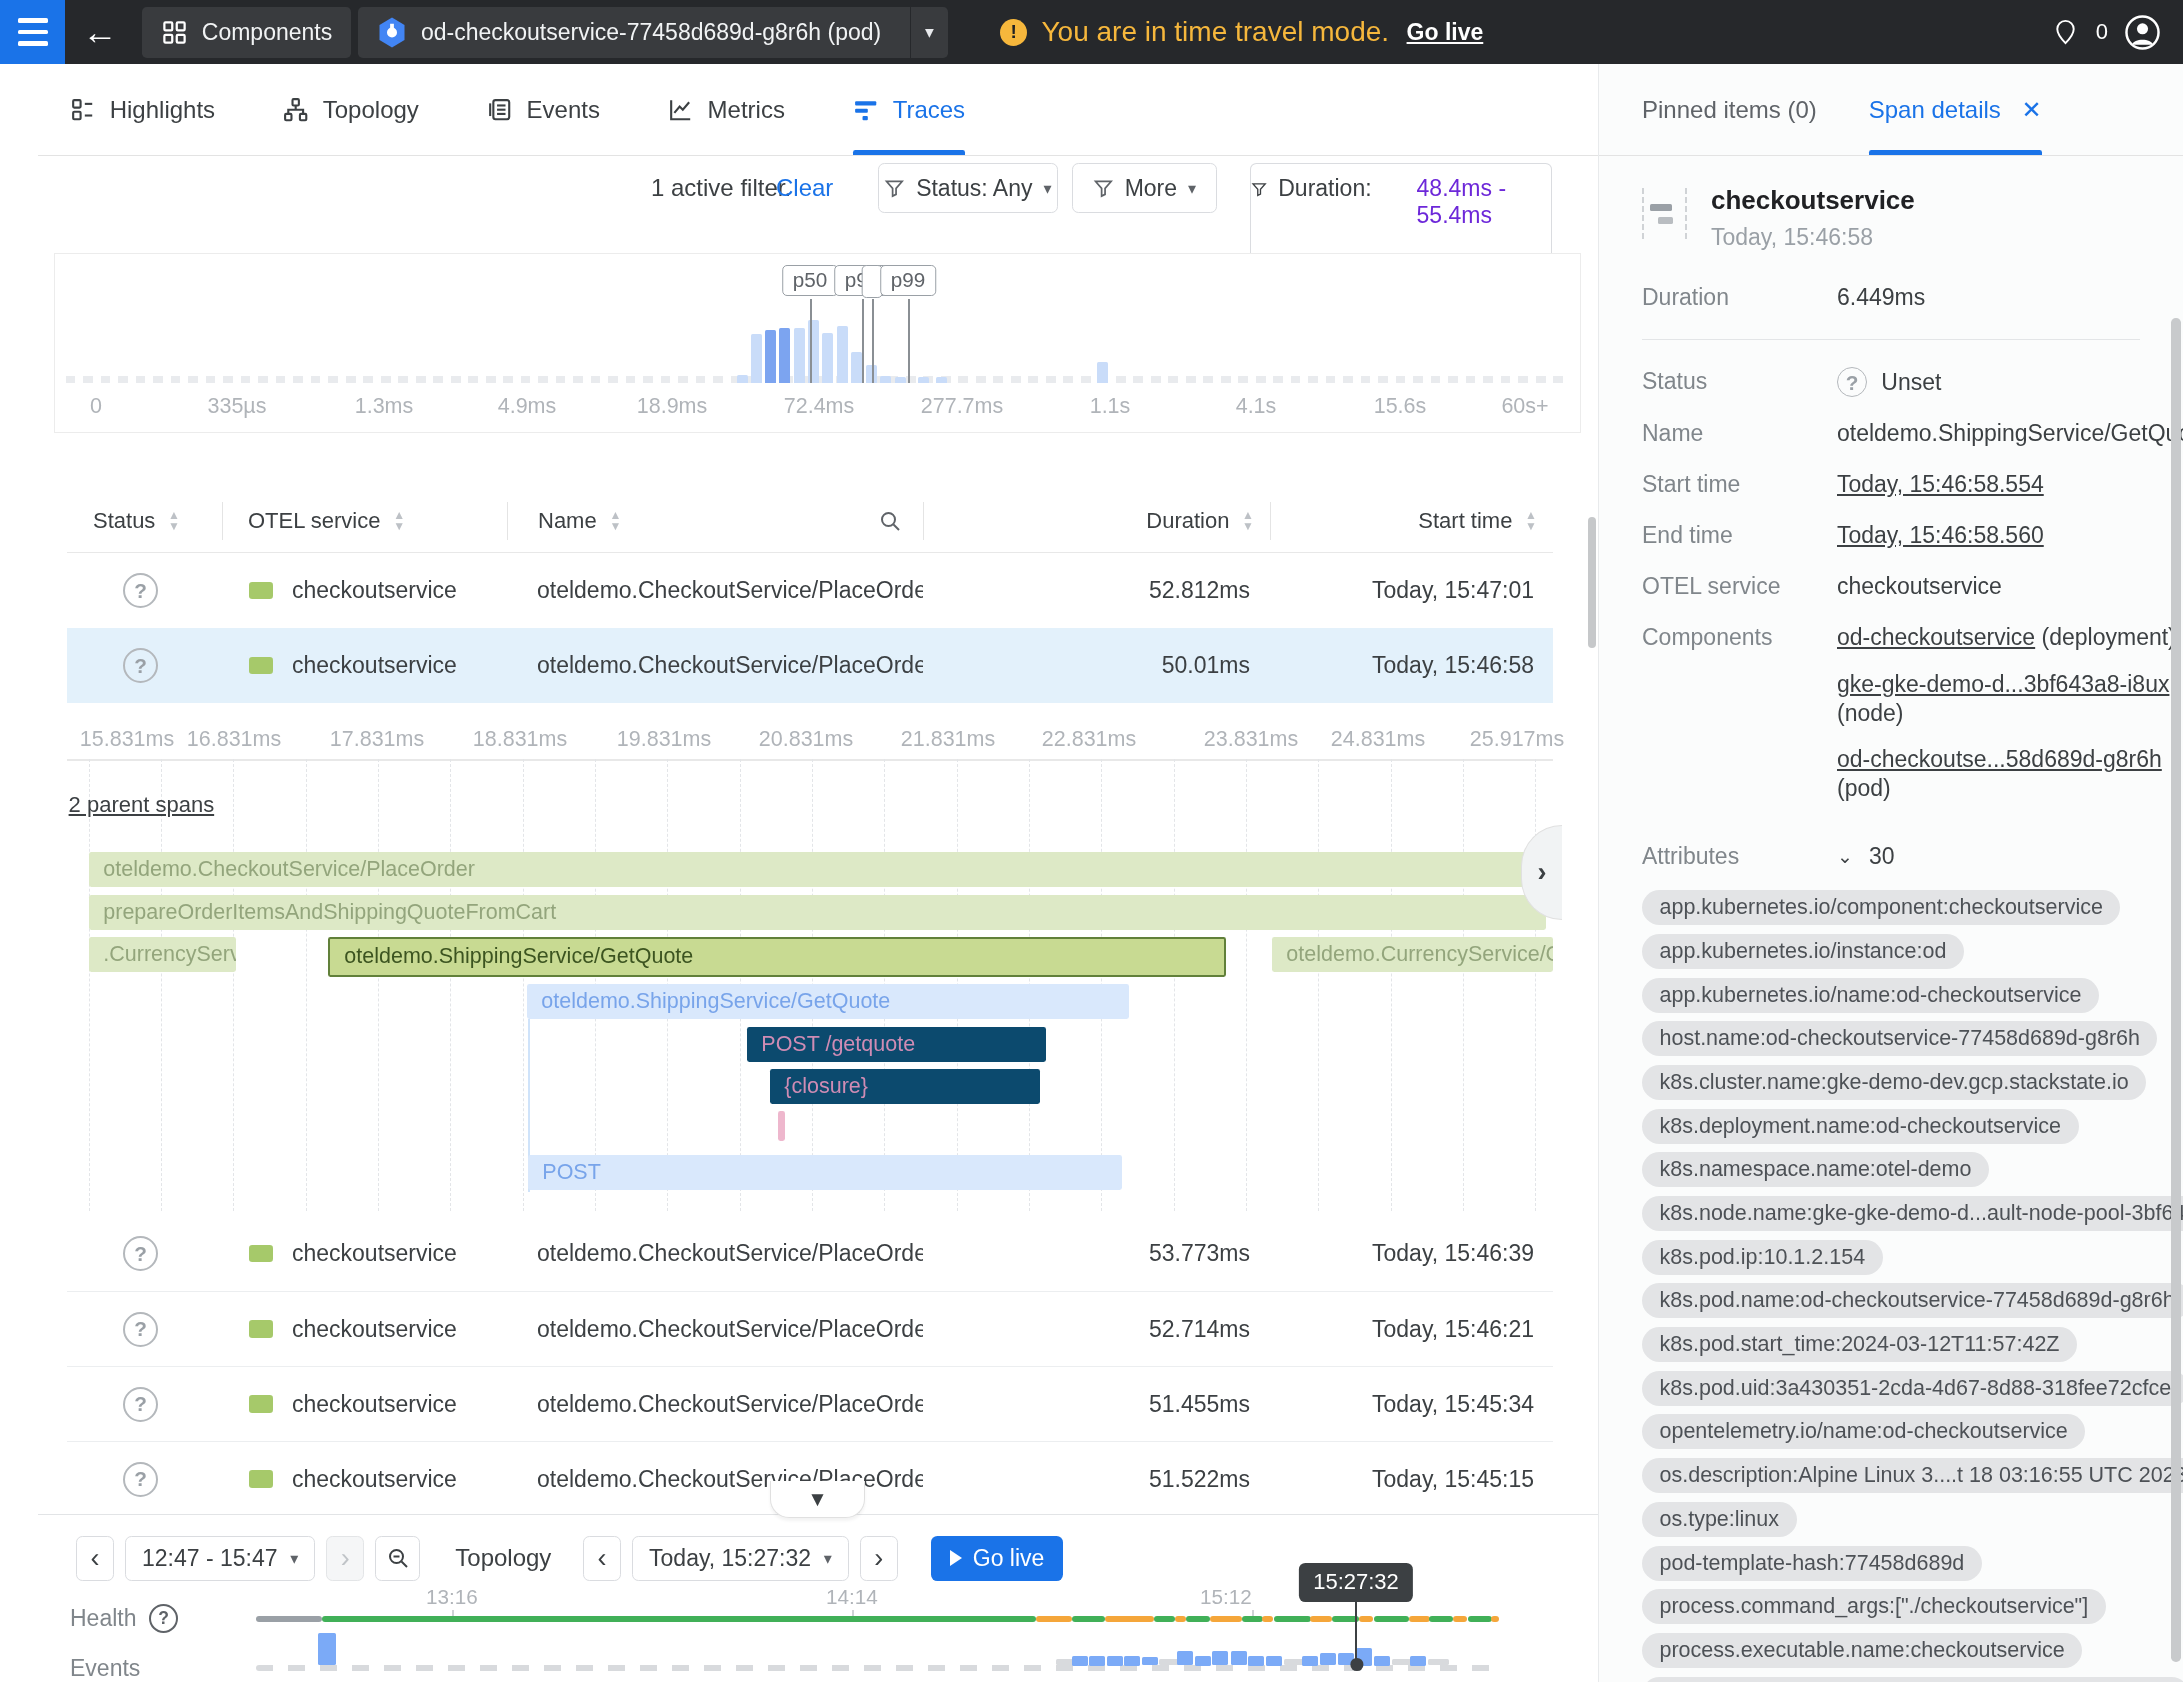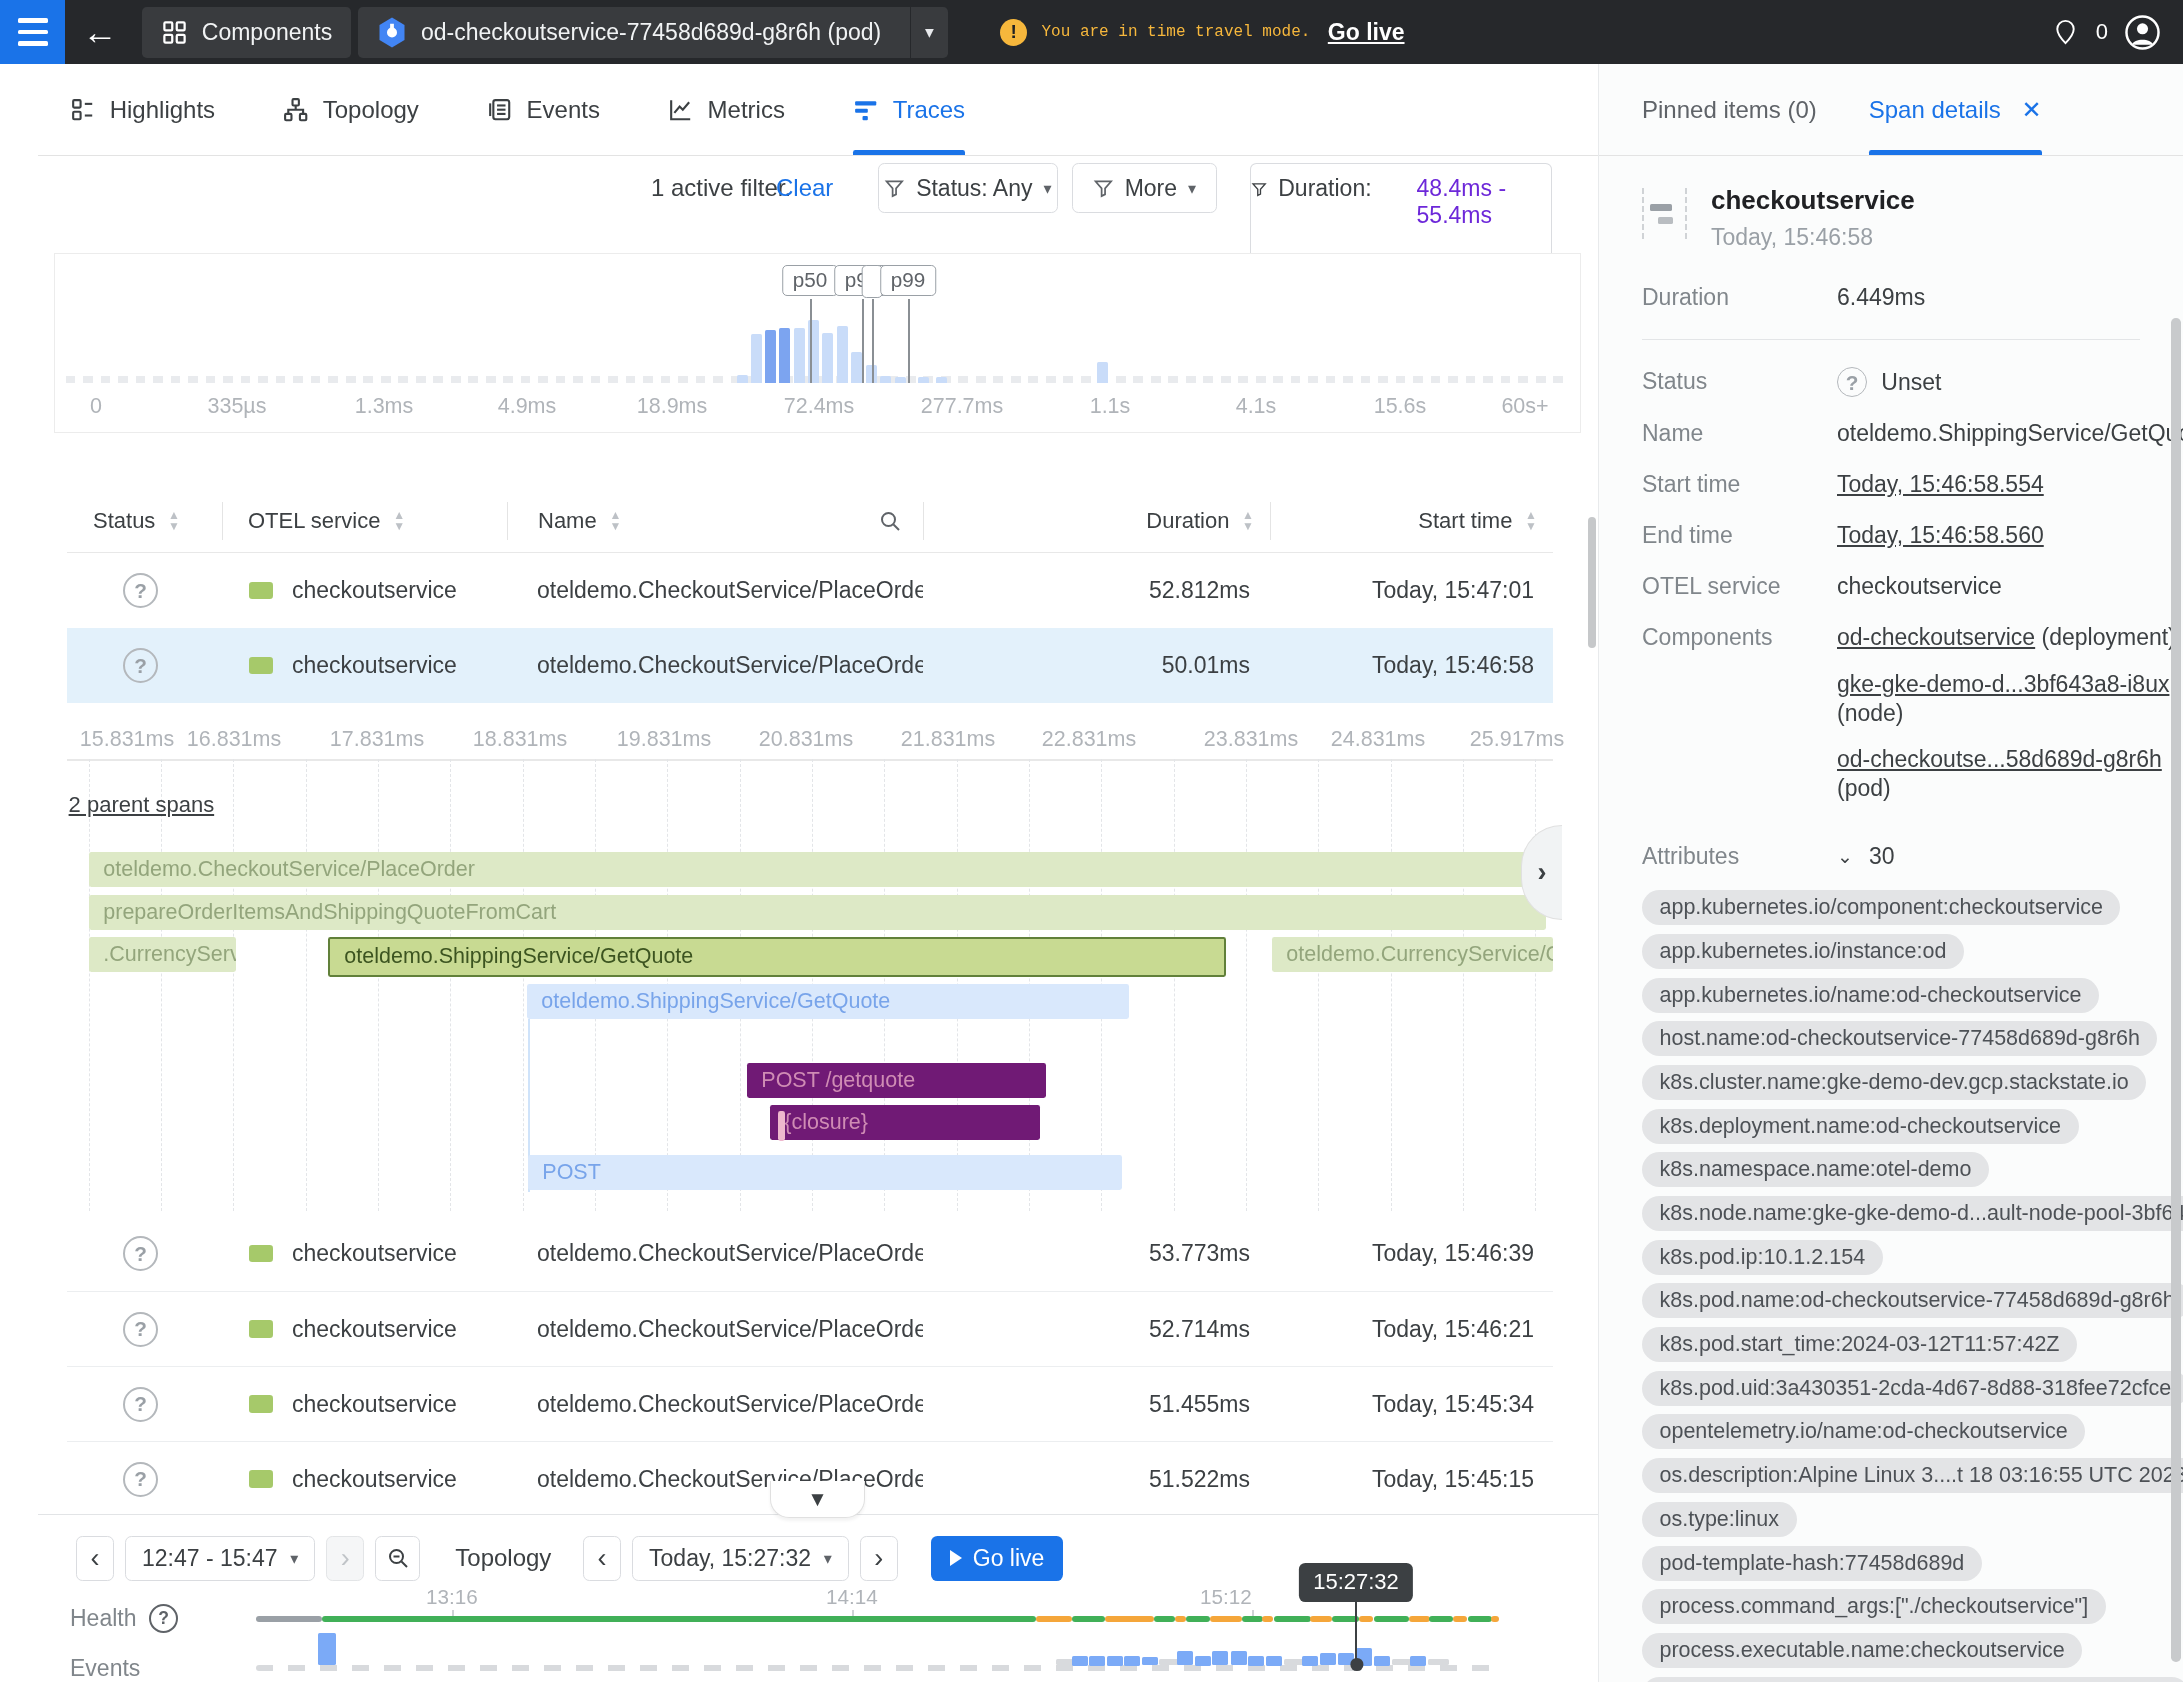--- a/index.html
+++ b/index.html
@@ -10,21 +10,21 @@
   .topbar { height:64px; background:#26282b; display:flex; align-items:center; position:relative; }
   .menu-btn { width:65px; height:64px; background:#1a73e8; display:flex; flex-direction:column; justify-content:center; align-items:center; gap:6.4px; cursor:pointer; flex:none; }
   .menu-btn i { width:30px; height:4.8px; background:#fff; border-radius:1.6px; }
   .back-btn { color:#fff; font-size:35px; margin:0 24px 0 17.5px; cursor:pointer; line-height:64px; }
   .dchip { background:#393b3e; color:#f1f3f4; height:51px; border-radius:4.8px; display:flex; align-items:center; padding:0 19px; font-size:23px; gap:14.3px; }
   .dchip.entity { margin-left:6.4px; padding-right:0; }
   .caret-sec { height:51px; display:flex; align-items:center; padding:0 14.3px; border-left:0.8px solid #26282b; margin-left:14.3px; color:#e8eaed; font-size:17.5px; }
   .grid-icon svg, .pod-icon svg { display:block; }
   .warn { display:flex; align-items:center; gap:14.3px; margin-left:52px; }
   .warn-icon { width:27px; height:27px; border-radius:50%; background:#f6b73c; color:#202124; font-weight:bold; font-size:19px; display:flex; align-items:center; justify-content:center; }
-  .warn-text { color:#f6b73c; font-size:16px;font-family:Liberation Mono, monospace; }
+  .warn-text { color:#f6b73c; font-size:28px; }
   .warn-link { color:#fff; font-size:23px; font-weight:bold; text-decoration:underline; cursor:pointer; margin-left:3.2px; }
   .top-right { margin-left:auto; display:flex; align-items:center; gap:16px; margin-right:22px; }
   .pin-count { color:#fff; font-size:22px; }
 
   
   .body { display:flex; height:1619px; position:relative;padding-left:38px; }
   .main { width:1561px; height:1619px; position:relative; background:#fff; border-right:1.6px solid #e8eaec; flex:none; overflow:hidden; }
   .panel { flex:1; background:#fbfcfc; position:relative; overflow:hidden; }
 
   
@@ -82,21 +82,21 @@
   
   .waterfall { position:relative; height:513px; background:#fff; }
   .wf-topline { position:absolute; left:0; right:0; top:56px; height:1.6px; background:#e8e8e8; }
   .gridline { position:absolute; top:56px; bottom:4.8px; width:0; border-left:1.6px dashed #e3e5e8; }
   .wf-tick { position:absolute; top:24px; transform:translateX(-50%); font-size:21.5px; color:#b0b4b9; white-space:nowrap; }
   .parent-link { position:absolute; left:1.6px; top:89px; font-size:22px; color:#3c4043; text-decoration:underline; cursor:pointer; z-index:2; }
   .span { position:absolute; height:35px; border-radius:2.4px; font-size:21.5px; line-height:35px; padding-left:14.3px; white-space:nowrap; overflow:hidden; cursor:pointer; z-index:1; }
   .sp-green { background:#dde9c6; color:#93a57c; }
   .sp-green-selected { background:#c8da92; border:2.4px solid #61803a; color:#3c5420; font-weight:500; height:40px; line-height:35px; }
   .sp-blue { background:#d9e8fc; color:#78a4ea; }
-  .sp-pink { background:#701a75; color:#cf8cb4;margin-top:36px; }
+  .sp-pink { background:#0c4a6e; color:#cf8cb4; }
   .sp-pink-sliver { background:#eeb7cd; width:7.2px; height:30px; padding:0; }
   .connector { position:absolute; width:1.6px; background:#cfe3fa; z-index:0; }
 
   
   .collapse-tab { position:absolute; left:732px; top:1417px; width:95px; height:37px; background:#fff; border:0.8px solid #e0e0e0; border-top:none; border-radius:0 0 19px 19px; display:flex; align-items:center; justify-content:center; z-index:4; cursor:pointer; color:#3c4043; font-size:20.7px; box-shadow:0 2.4px 3.2px rgba(0,0,0,.05); }
 
   
   .bottombar { position:absolute; left:0; right:0; top:1450px; height:169px; background:#fff; border-top:0.8px solid #e2e4e6; z-index:3; }
   .controls { position:absolute; top:20.7px; left:38px; display:flex; align-items:center; gap:11px; }
   .cbtn { height:45px; min-width:38px; border:0.8px solid #dadce0; border-radius:6.4px; background:#fff; display:flex; align-items:center; justify-content:center; font-size:27px; color:#3c4043; cursor:pointer; padding:0 9.5px; }

